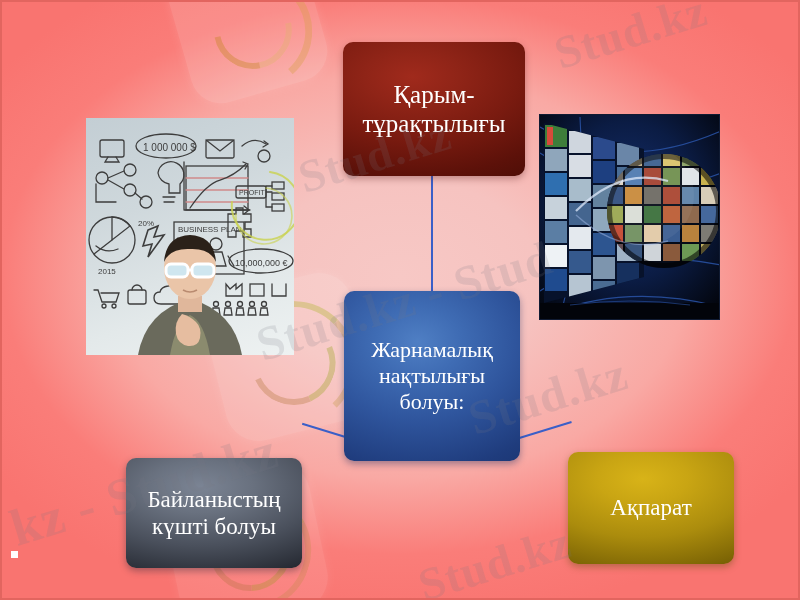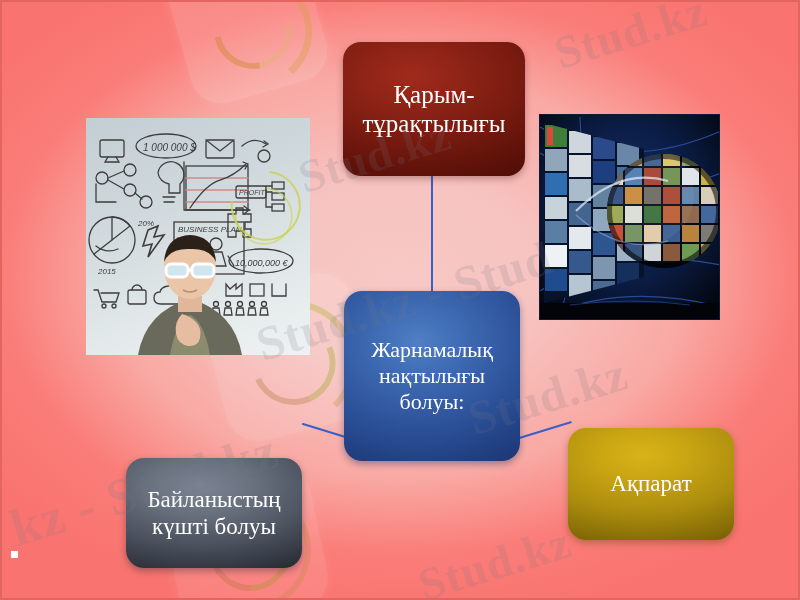--- a/index.html
+++ b/index.html
@@ -74,23 +74,22 @@
   
   .photo {
     position: absolute;
     overflow: hidden;
     z-index: 5;
   }
 
   
   #photo-business {
     left: 86px; top: 118px;
-    width: 224px; height: 237px;
+    width: 208px; height: 237px;
     background: linear-gradient(160deg, #c3ced4 0%, #cfd8dc 35%, #e3e9ea 72%, #eef2f2 100%);
-    font-style: italic;
   }
 
   
   #photo-media {
     left: 539px; top: 114px;
     width: 181px; height: 206px;
     background: #000;
     border: 1px solid #101b33;
     box-sizing: border-box;
   }
@@ -98,21 +97,21 @@
   
   .connector {
     position: absolute;
     background: #3a5fc8;
     z-index: 6;
   }
 
   
   .node {
     position: absolute;
-    border-radius: 18px;
+    border-radius: 10px;
     display: flex;
     align-items: center;
     justify-content: center;
     text-align: center;
     color: #ffffff;
     z-index: 30;
     box-shadow: 0 3px 7px rgba(90,30,30,.35);
     box-sizing: border-box;
     padding: 4px 0;
   }
@@ -141,21 +140,21 @@
     left: 126px; top: 458px;
     width: 176px; height: 110px;
     font-size: 23px;
     background:
       radial-gradient(ellipse 125% 100% at 42% 26%,
         #7b8494 0%, #69717f 24%, #4a505c 54%, #2a2e37 82%, #14161b 100%);
     box-shadow: 0 3px 7px rgba(40,40,55,.40);
   }
 
   #node-bottom-right {
-    left: 568px; top: 428px;
+    left: 568px; top: 452px;
     width: 166px; height: 112px;
     font-size: 23px;
     background:
       radial-gradient(ellipse 125% 100% at 45% 24%,
         #d8b318 0%, #c9a513 22%, #ab8c0d 52%, #7e6605 82%, #5f4d02 100%);
     box-shadow: 0 3px 7px rgba(90,75,10,.40);
   }
 
   
   #bullet-dot {

